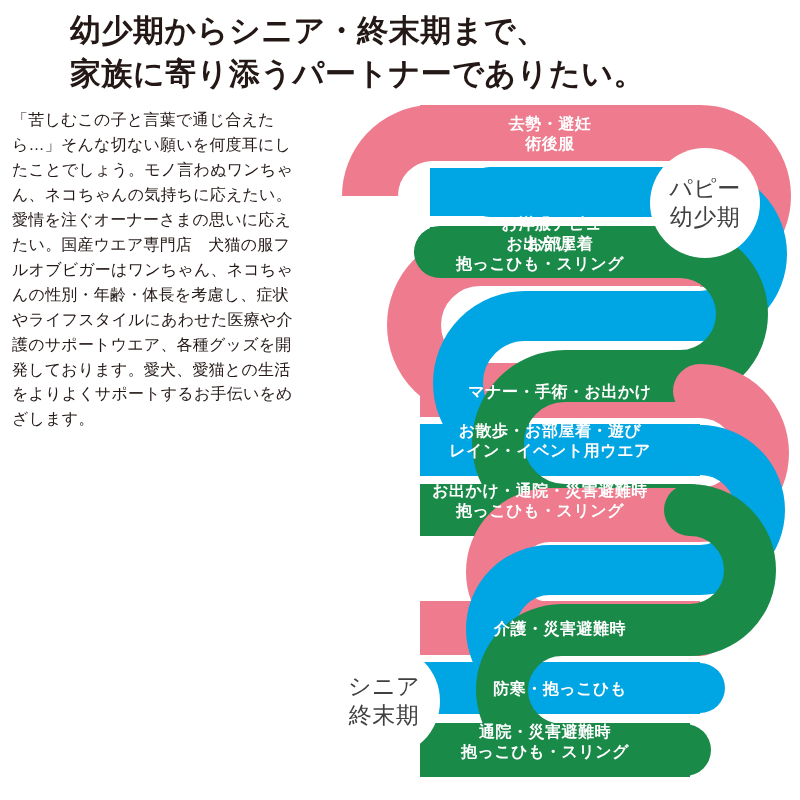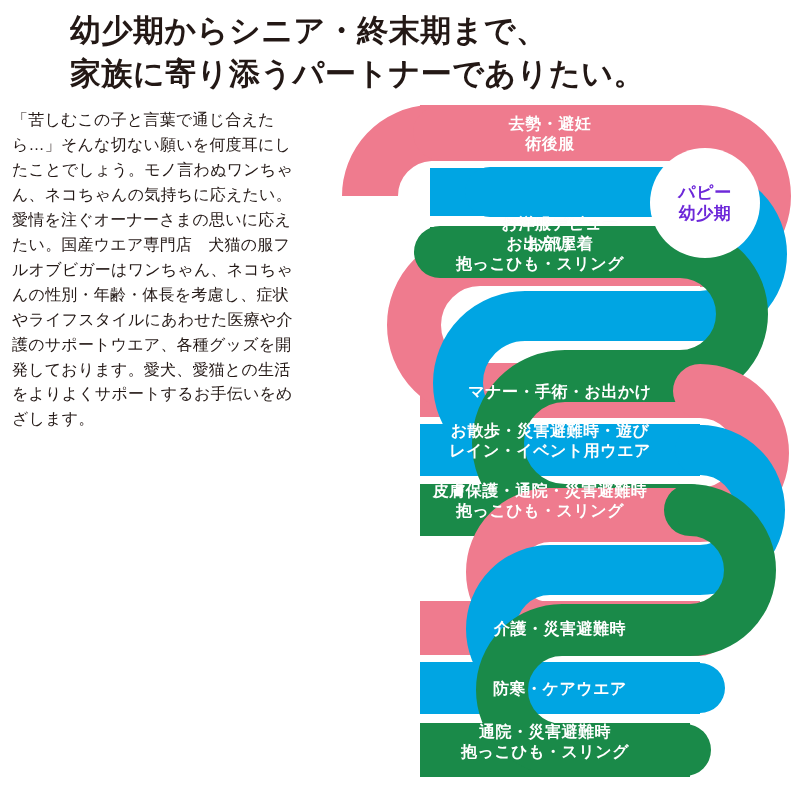--- a/index.html
+++ b/index.html
@@ -73,24 +73,24 @@
   }
 
   .stage-badge {
     position: absolute;
     border-radius: 50%;
     background: #ffffff;
     display: flex;
     align-items: center;
     justify-content: center;
     text-align: center;
-    font-weight: bold;
-    font-size: 17px;
+    font-weight: normal;
+    font-size: 23px;
     line-height: 1.25;
-    color: #6d28d9;
+    color: #404040;
     white-space: pre-line;
     letter-spacing: 0.5px;
   }
 </style>
 </head>
 <body>
 
 <div id="page">
 
   <div id="heading">幼少期からシニア・終末期まで、
@@ -172,31 +172,33 @@
 術後服</div>
 
     <div class="band-label" style="left:115px; top:74px; width:290px;margin-top:40px;">お洋服デビュー
 お部屋着</div>
 
     <div class="band-label" style="left:80px; top:134px; width:320px;">お出かけ
 抱っこひも・スリング</div>
 
     <div class="band-label" style="left:100px; top:282px; width:320px;">マナー・手術・お出かけ</div>
 
-    <div class="band-label" style="left:80px; top:321px; width:340px;">お散歩・災害避難時・遊び
+    <div class="band-label" style="left:80px; top:321px; width:340px;">お散歩・お部屋着・遊び
 レイン・イベント用ウエア</div>
 
-    <div class="band-label" style="left:65px; top:381px; width:350px;">皮膚保護・通院・災害避難時
+    <div class="band-label" style="left:65px; top:381px; width:350px;">お出かけ・通院・災害避難時
 抱っこひも・スリング</div>
 
     <div class="band-label" style="left:100px; top:519px; width:320px;">介護・災害避難時</div>
 
-    <div class="band-label" style="left:110px; top:579px; width:300px;">防寒・ケアウエア</div>
+    <div class="band-label" style="left:110px; top:579px; width:300px;">防寒・抱っこひも</div>
 
     <div class="band-label" style="left:85px; top:622px; width:320px;">通院・災害避難時
 抱っこひも・スリング</div>
 
     <div class="stage-badge" style="left:350px; top:48px; width:110px; height:110px;">パピー
 幼少期</div>
 
+    <div class="stage-badge" style="left:28px; top:545px; width:112px; height:112px;">シニア
+終末期</div>
   </div>
 
 </div>
 
 </body></html>

